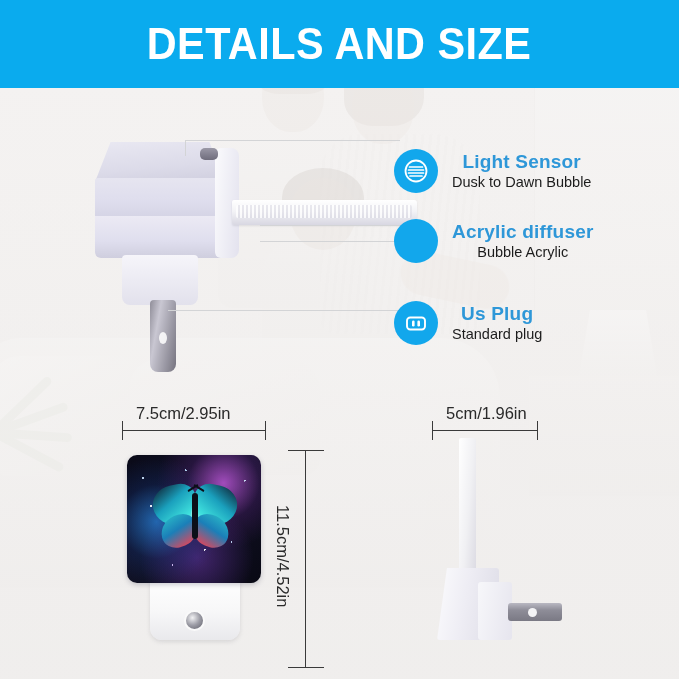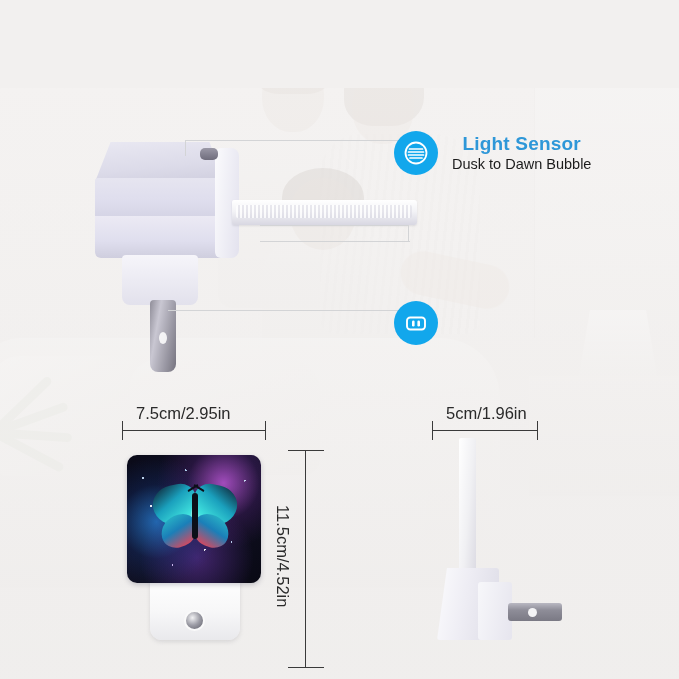--- a/index.html
+++ b/index.html
@@ -168,21 +168,21 @@
     display:flex;align-items:center;justify-content:center;
   }
   .co-text{margin-left:14px;}
   .co-title{
     color:#2e97d8;font-size:19px;font-weight:bold;line-height:1.15;
     letter-spacing:.2px;
   }
   .co-title.center{text-align:center;}
   .co-sub{color:#1c1c1c;font-size:14.5px;line-height:1.3;}
   .co-sub.center{text-align:center;}
-  #callout-light{left:394px;top:131px;}
+  #callout-light{left:394px;top:149px;}
   #callout-acrylic{left:394px;top:219px;}
   #callout-plug{left:394px;top:301px;}
 
   
   .bl-panel{
     position:absolute;left:127px;top:455px;width:134px;height:128px;
     border-radius:10px;
     background:
       radial-gradient(circle at 72% 22%, rgba(186,86,214,.85) 0%, rgba(110,40,150,.25) 26%, rgba(0,0,0,0) 48%),
       radial-gradient(circle at 22% 52%, rgba(40,130,220,.75) 0%, rgba(20,60,140,.25) 30%, rgba(0,0,0,0) 52%),
@@ -284,20 +284,23 @@
   .h1-label{
     left:292px;top:505px;
     transform:rotate(90deg);transform-origin:left top;
   }
 </style>
 </head>
 <body>
 
 <div id="page">
 
+  <div class="banner">
+    <div class="banner-title">DETAILS AND SIZE</div>
+  </div>
 
   <div class="photo-bg">
     <div class="wall"></div>
     <div class="win"></div>
     <div class="lamp"></div>
     <div class="table"></div>
 
     <div class="fig man-body"></div>
     <div class="fig man-hair"></div>
     <div class="fig man-head"></div>
@@ -353,28 +356,39 @@
           <line x1="8" y1="19" x2="20" y2="19"></line>
         </g>
       </svg>
     </div>
     <div class="co-text">
       <div class="co-title center">Light Sensor</div>
       <div class="co-sub">Dusk to Dawn Bubble</div>
     </div>
   </div>
 
+  <div class="callout" id="callout-acrylic">
+    <div class="co-icon"></div>
+    <div class="co-text">
+      <div class="co-title">Acrylic diffuser</div>
+      <div class="co-sub center">Bubble Acrylic</div>
+    </div>
+  </div>
 
   <div class="callout" id="callout-plug">
     <div class="co-icon">
       <svg width="28" height="28" viewBox="0 0 28 28" aria-hidden="true">
         <rect x="5" y="8.5" width="18" height="12" rx="3.2" ry="3.2" fill="none" stroke="#ffffff" stroke-width="1.9"></rect>
         <rect x="10" y="11.5" width="2.6" height="6" rx="1.2" fill="#ffffff"></rect>
         <rect x="15.4" y="11.5" width="2.6" height="6" rx="1.2" fill="#ffffff"></rect>
       </svg>
+    </div>
+    <div class="co-text">
+      <div class="co-title center">Us Plug</div>
+      <div class="co-sub">Standard plug</div>
     </div>
   </div>
 
   <div class="bl-base"></div>
   <div class="bl-sensor"></div>
   <div class="bl-panel">
     <div class="stars"></div>
     <div class="bfly">
       <div class="wing wing-ul"></div>
       <div class="wing wing-ur"></div>

